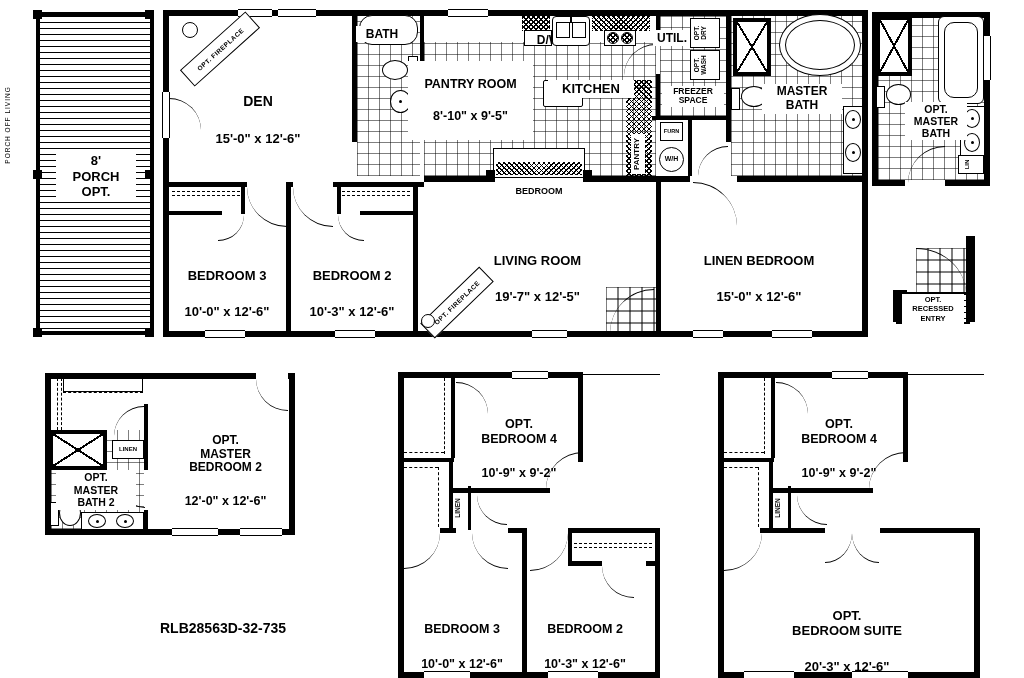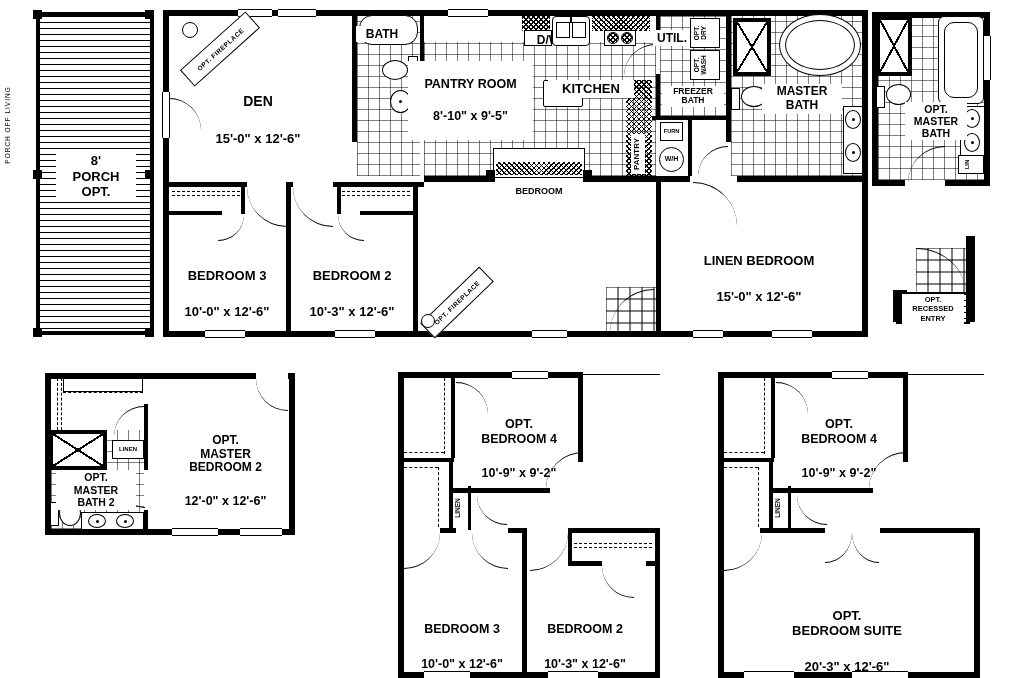--- a/index.html
+++ b/index.html
@@ -137,21 +137,21 @@
   <div class="tile" style="left:660px;top:16px;width:66px;height:100px;"></div>
   <div class="arc arc-tl" style="left:624px;top:44px;width:32px;height:32px;"></div>
   <div class="lbl patch" style="left:653px;top:30px;width:38px;font-size:12px;">UTIL.</div>
   <div class="fix" style="left:690px;top:18px;width:30px;height:30px;"></div>
   <div class="rot" style="left:693px;top:46px;width:26px;height:24px;font-size:6.5px;">OPT.
 DRY</div>
   <div class="fix" style="left:690px;top:50px;width:30px;height:30px;"></div>
   <div class="rot" style="left:693px;top:78px;width:26px;height:24px;font-size:6.5px;">OPT.
 WASH</div>
   <div class="lbl patch" style="left:662px;top:86px;width:62px;font-size:8.5px;line-height:1.1;">FREEZER
-BATH</div>
+SPACE</div>
   <div class="fix" style="left:660px;top:122px;width:23px;height:19px;"></div>
   <div class="lbl" style="left:660px;top:128px;width:23px;font-size:5.5px;">FURN</div>
   <div class="fix oval" style="left:659px;top:147px;width:25px;height:25px;"></div>
   <div class="lbl" style="left:659px;top:155px;width:25px;font-size:7px;">W/H</div>
 
   <div class="tile" style="left:731px;top:16px;width:131px;height:160px;"></div>
   <div class="xbox" style="left:733px;top:18px;width:38px;height:58px;"></div>
   <div class="fix oval" style="left:779px;top:14px;width:82px;height:62px;"></div>
   <div class="fix oval" style="left:785px;top:20px;width:70px;height:50px;border-width:1px;"></div>
   <div class="fix" style="left:731px;top:88px;width:9px;height:22px;"></div>
@@ -191,20 +191,24 @@
     <div class="dims">10'-3" x 12'-6"</div>
   </div>
 
   <i class="w" style="left:656px;top:182px;width:5px;height:155px;"></i>
   <div class="fp" style="left:416px;top:292px;width:82px;height:21px;transform:rotate(-44deg);">
     <span>OPT. FIREPLACE</span>
   </div>
   <div class="fix oval" style="left:421px;top:314px;width:14px;height:14px;"></div>
   <div class="tile" style="left:606px;top:287px;width:50px;height:46px;background-size:12px 12px;"></div>
   <div class="arc arc-tl" style="left:610px;top:289px;width:44px;height:44px;"></div>
+  <div class="lbl" style="left:475px;top:237px;width:125px;font-size:13px;">
+    <div>LIVING ROOM</div>
+    <div class="dims">19'-7" x 12'-5"</div>
+  </div>
 
   <div class="arc arc-tr" style="left:693px;top:182px;width:44px;height:44px;"></div>
   <div class="lbl" style="left:678px;top:237px;width:162px;font-size:13px;">
     <div>LINEN BEDROOM</div>
     <div class="dims">15'-0" x 12'-6"</div>
   </div>
 
   <i class="w" style="left:872px;top:12px;width:118px;height:6px;"></i>
   <i class="w" style="left:872px;top:12px;width:6px;height:174px;"></i>
   <i class="w" style="left:872px;top:180px;width:33px;height:6px;"></i>
@@ -268,20 +272,21 @@
   <div class="lbl patch" style="left:56px;top:470px;width:80px;font-size:10.5px;line-height:1.2;">OPT.
 MASTER
 BATH 2</div>
   <div class="lbl" style="left:168px;top:420px;width:115px;font-size:12px;line-height:1.15;">
     <div>OPT.
 MASTER
 BEDROOM 2</div>
     <div class="dims" style="font-size:12.5px;">12'-0" x 12'-6"</div>
   </div>
 
+  <div class="lbl" style="left:160px;top:620px;width:170px;font-size:14px;text-align:left;">RLB28563D-32-735</div>
 
   <i class="w" style="left:398px;top:372px;width:6px;height:306px;"></i>
   <i class="w" style="left:398px;top:372px;width:185px;height:6px;"></i>
   <i class="thin" style="left:583px;top:374px;width:77px;height:1px;"></i>
   <div class="win" style="left:512px;top:371px;width:36px;height:8px;"></div>
   <i class="w" style="left:578px;top:372px;width:5px;height:90px;"></i>
   <i class="w" style="left:450px;top:488px;width:100px;height:5px;"></i>
   <div class="arc arc-tl" style="left:546px;top:452px;width:37px;height:37px;"></div>
   <i class="w" style="left:451px;top:372px;width:4px;height:86px;"></i>
   <div class="arc arc-tr" style="left:456px;top:382px;width:32px;height:32px;"></div>

